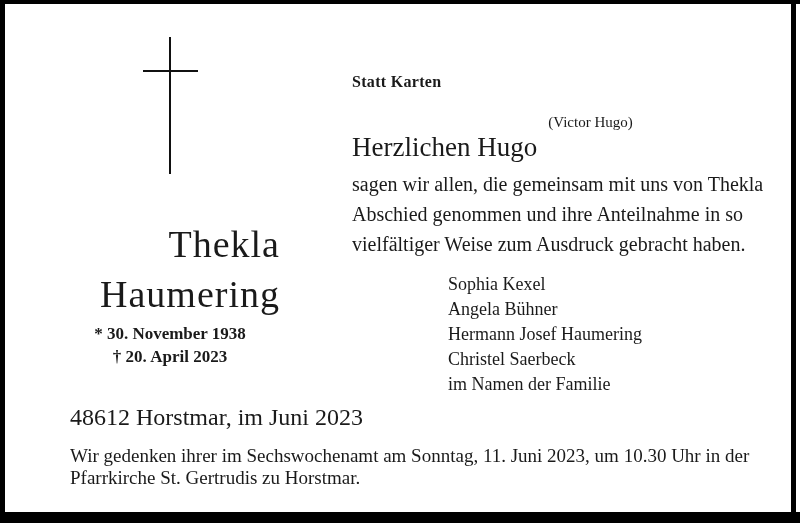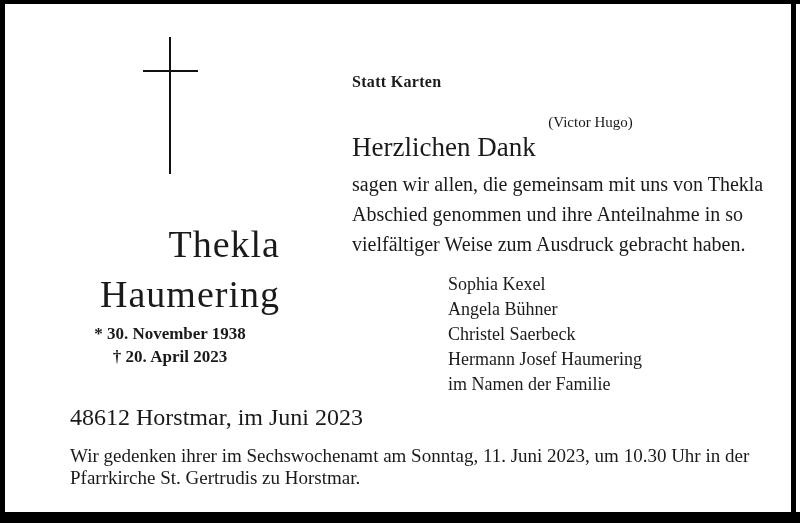--- a/index.html
+++ b/index.html
@@ -75,33 +75,33 @@
   </div>
   <div class="abs life-dates">
     <div>* 30. November 1938</div>
     <div>† 20. April 2023</div>
   </div>
 
   <div class="abs statt-karten">Statt Karten</div>
 
   <div class="abs quote-attr">(Victor Hugo)</div>
 
-  <div class="abs thanks-head">Herzlichen Dank</div>
+  <div class="abs thanks-head">Herzlichen Hugo</div>
 
   <div class="abs thanks-text">
     <div>sagen wir allen, die gemeinsam mit uns von Thekla</div>
     <div>Abschied genommen und ihre Anteilnahme in so</div>
     <div>vielfältiger Weise zum Ausdruck gebracht haben.</div>
   </div>
 
   <div class="abs mourners">
     <div>Sophia Kexel</div>
     <div>Angela Bühner</div>
+    <div>Hermann Josef Haumering</div>
     <div>Christel Saerbeck</div>
-    <div>Hermann Josef Haumering</div>
     <div>im Namen der Familie</div>
   </div>
 
   <div class="abs place-date">48612 Horstmar, im Juni 2023</div>
 
   <div class="abs service-info">
     <div>Wir gedenken ihrer im Sechswochenamt am Sonntag, 11. Juni 2023, um 10.30 Uhr in der</div>
     <div>Pfarrkirche St. Gertrudis zu Horstmar.</div>
   </div>
 

